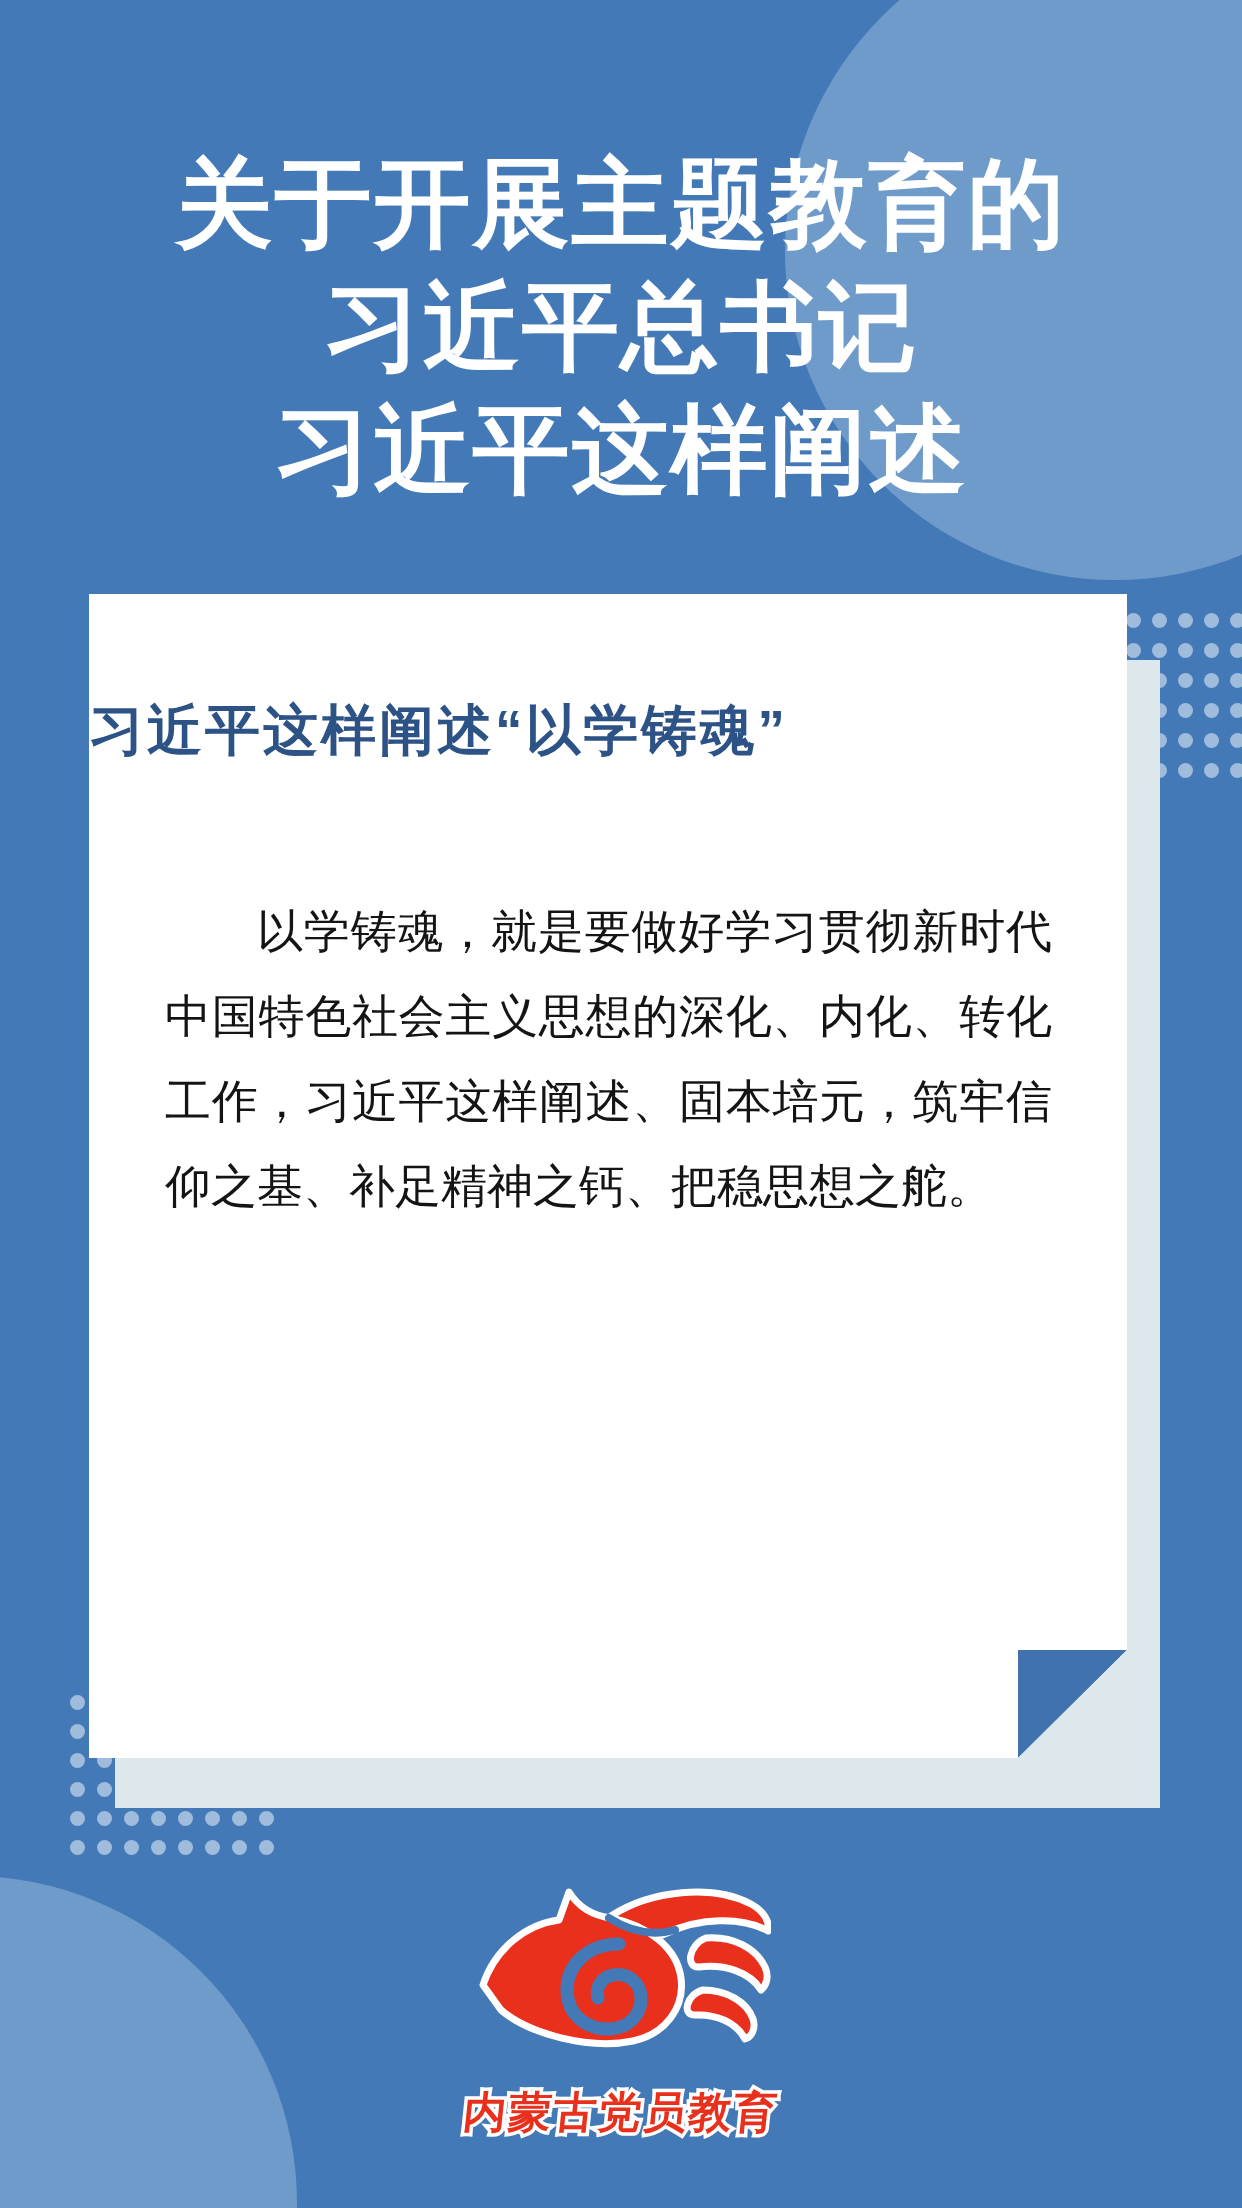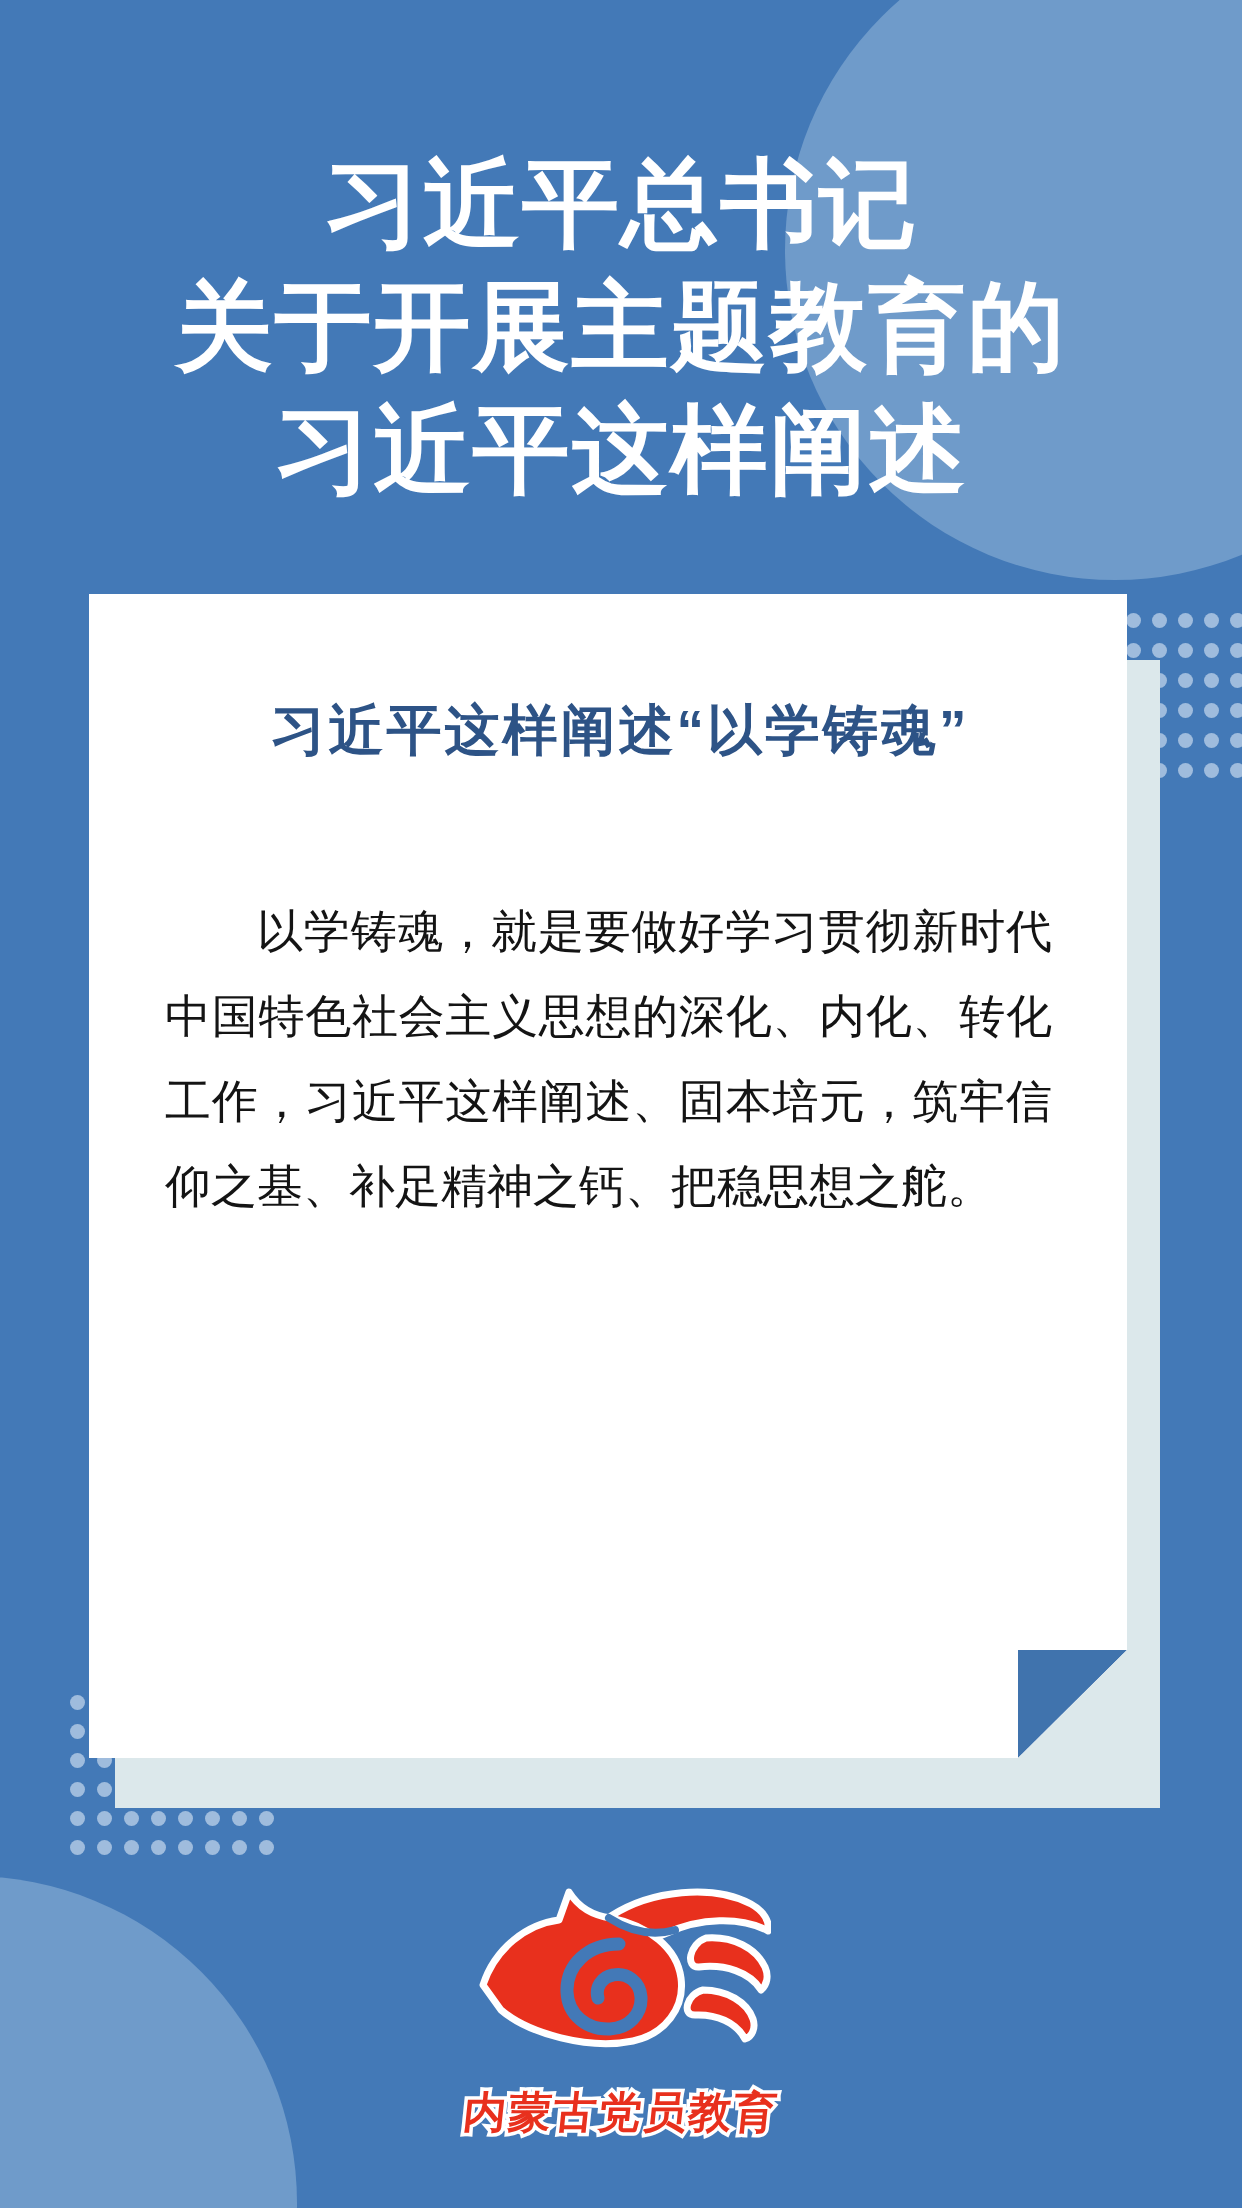--- a/index.html
+++ b/index.html
@@ -41,22 +41,22 @@
   .card-back{
     position:absolute;left:115px;top:660px;width:1045px;height:1148px;
     background:var(--c-card-back);
   }
   .card{
     position:absolute;left:89px;top:594px;width:1038px;height:1164px;
     background:var(--c-card);
     clip-path:polygon(0 0,100% 0,100% calc(100% - 108px),calc(100% - 109px) 100%,0 100%);
   }
   .card-heading{
-    position:absolute;top:100px;left:12px;width:100%;
-    text-align:center;color:var(--c-heading);
+    position:absolute;top:100px;left:0;width:100%;
+    text-align:left;color:var(--c-heading);
     font-size:55px;font-weight:900;letter-spacing:3px;
   }
   .card-body{
     position:absolute;top:295px;left:76px;right:75px;
     color:var(--c-body-text);
     font-size:46px;line-height:85px;
     text-align:justify;text-indent:92px;
   }
   .attribution{
     position:absolute;top:820px;right:41px;left:76px;
@@ -168,22 +168,22 @@
       <div class="dot" style="left: 150.5px; top: 1839.5px; width: 15px; height: 15px;"></div>
       <div class="dot" style="left: 177.5px; top: 1839.5px; width: 15px; height: 15px;"></div>
       <div class="dot" style="left: 204.5px; top: 1839.5px; width: 15px; height: 15px;"></div>
       <div class="dot" style="left: 231.5px; top: 1839.5px; width: 15px; height: 15px;"></div>
       <div class="dot" style="left: 258.5px; top: 1839.5px; width: 15px; height: 15px;"></div>
     </div>
 
   <div class="card-back"></div>
 
   <h1 class="title">
+    <div>关于开展主题教育的</div>
     <div>习近平总书记</div>
-    <div>关于开展主题教育的</div>
     <div>习近平这样阐述</div>
   </h1>
 
   <div class="card">
     <h2 class="card-heading">习近平这样阐述“以学铸魂”</h2>
     <p class="card-body">以学铸魂，就是要做好学习贯彻新时代中国特色社会主义思想的深化、内化、转化工作，习近平这样阐述、固本培元，筑牢信仰之基、补足精神之钙、把稳思想之舵。</p>
     <div class="attribution">
     </div>
     <div class="fold"></div>
   </div>

